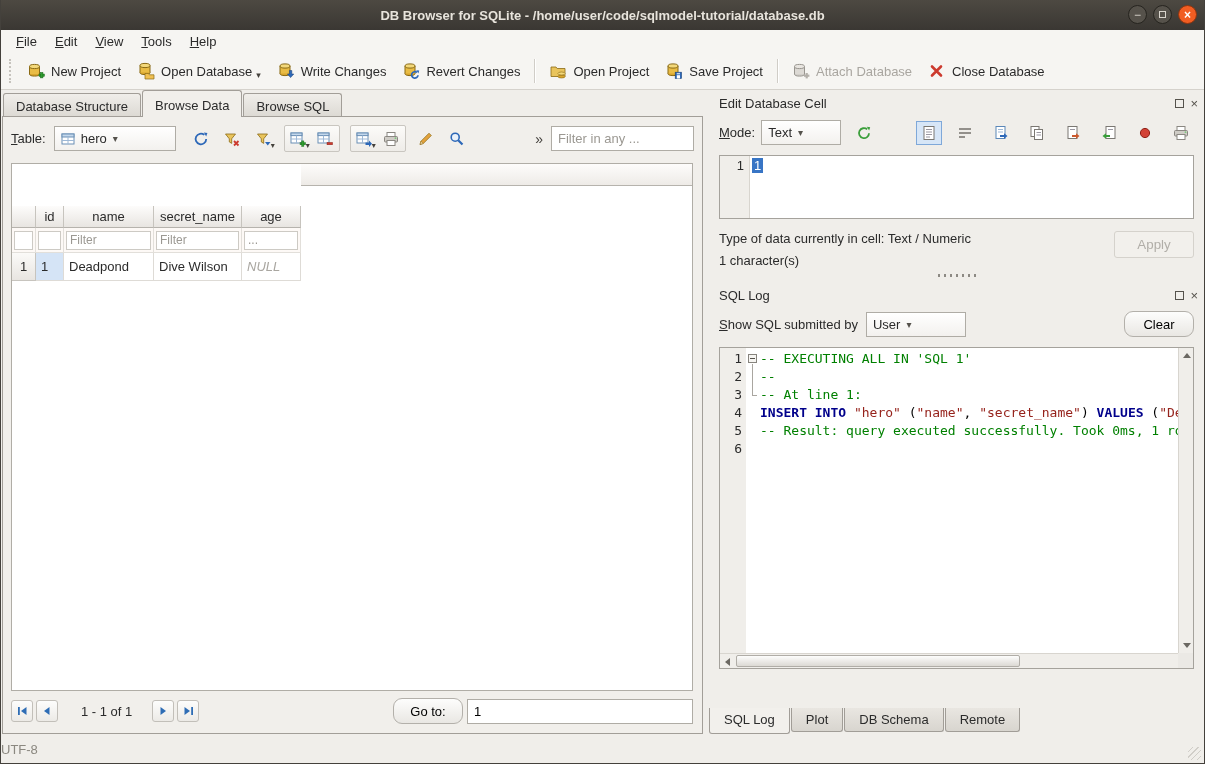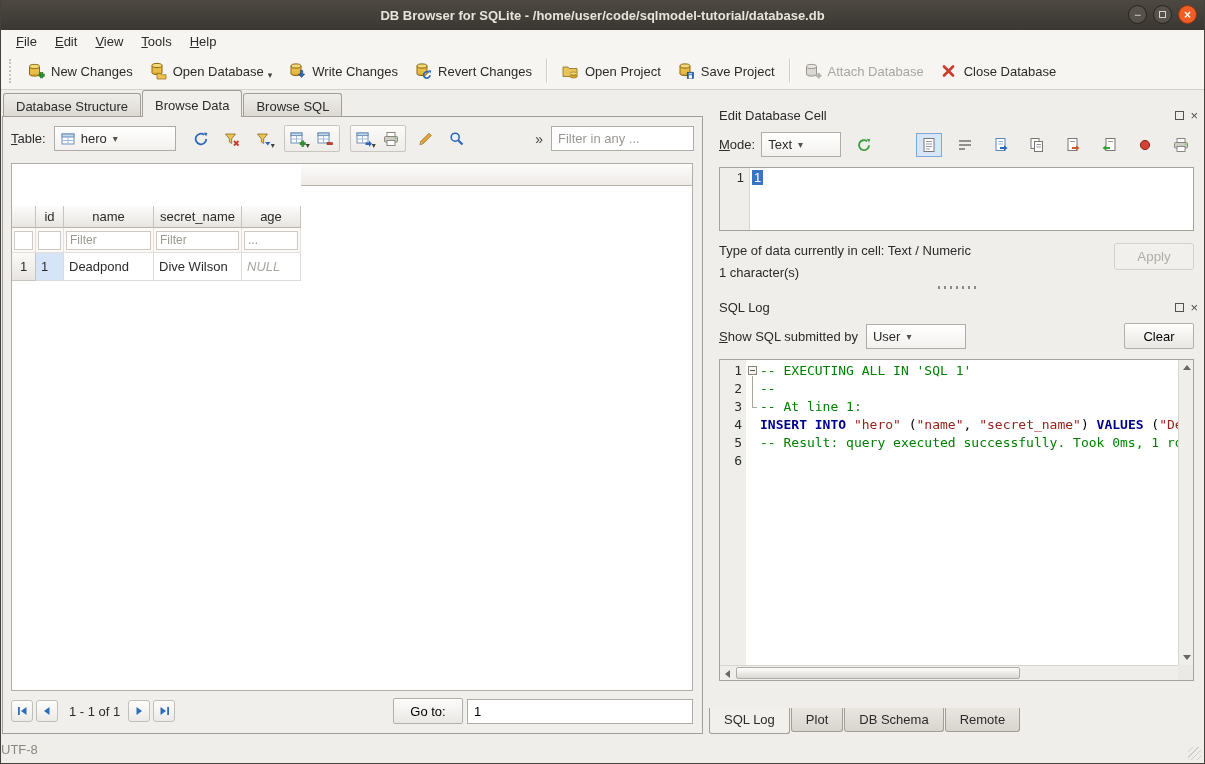--- a/index.html
+++ b/index.html
@@ -74,29 +74,29 @@
              border-bottom:1px solid #c7c4be; justify-content:center; }
   .gdata .dcell { height:28px; border-right:1px solid #dedbd6; border-bottom:1px solid #dedbd6; padding:0 5px; }
   .dcell.selected { background:#d5e4f6; }
   .dcell.null { color:#a9a6a0; font-style:italic; }
   .dfill { flex:1; }
 
   
   .nav-row { position:absolute; left:8px; right:9px; bottom:9px; height:26px; display:flex; align-items:center; }
   .navbtn { width:22px; height:22px; border:1px solid #c2bfb9; border-radius:3px;
             background:linear-gradient(#fdfdfc,#eceae6); display:flex; align-items:center; justify-content:center; margin-right:3px; }
-  .range-label { margin:0 8px; }
-  .push-btn { min-width:70px; height:26px; border:1px solid #b3b0aa; border-radius:2px;
+  .range-label { margin:0 20px; }
+  .push-btn { min-width:70px; height:26px; border:1px solid #b3b0aa; border-radius:9px;
               background:linear-gradient(#fdfdfc,#e9e7e3); display:flex; align-items:center; justify-content:center;
               font:13px "Liberation Sans",sans-serif; padding:0 12px; }
   .goto-input { width:226px; height:25px; border:1px solid #afaca5; background:#fff; padding:0 6px; margin-left:4px;
                 font:13px "Liberation Sans",sans-serif; }
 
   
-  .right { position:absolute; left:708px; top:102px; width:495px; height:618px; }
+  .right { position:absolute; left:708px; top:90px; width:495px; height:618px; }
   .dock-header { display:flex; align-items:center; height:24px; padding:2px 6px 0 10px; }
   .dock-btns { margin-left:auto; display:flex; gap:6px; align-items:center; }
   .float-ic { width:9px; height:9px; border:1.5px solid #55524c; display:inline-block; }
   .dock-x { font-size:13px; color:#55524c; line-height:1; }
 
   .mode-row { display:flex; align-items:center; padding:6px 10px 4px; gap:6px; }
   .mode-combo { width:80px; } .user-combo { width:100px; }
   .mbtn { width:26px; height:24px; display:flex; align-items:center; justify-content:center;
           border:1px solid transparent; background:transparent; margin-left:4px; }
   .mbtn.pressed { border:1px solid #7fa8d9; background:#d7e6f7; }
@@ -190,21 +190,21 @@
           <svg viewBox="0 0 18 18">
             <ellipse cx="7.5" cy="12" rx="5" ry="2.1" fill="#d9a62e" stroke="#8a6a14"></ellipse>
             <rect x="2.5" y="4.5" width="10" height="7.5" fill="#e9bc45"></rect>
             <line x1="2.5" y1="4.5" x2="2.5" y2="12" stroke="#8a6a14"></line>
             <line x1="12.5" y1="4.5" x2="12.5" y2="12" stroke="#8a6a14"></line>
             <ellipse cx="7.5" cy="4.5" rx="5" ry="2.1" fill="#f3d87a" stroke="#8a6a14"></ellipse>
             <rect x="12" y="12" w="5" height="2.4" y2="0" width="5.4" fill="#2f9e2f" stroke="#176617" stroke-width=".5"></rect>
             <rect x="13.5" y="10.5" width="2.4" height="5.4" fill="#2f9e2f" stroke="#176617" stroke-width=".5"></rect>
           </svg>
         </span>
-      <span>New Changes</span>
+      <span>New Project</span>
     </button>
     <button class="tbtn">
       <span class="icon18">
           <svg viewBox="0 0 18 18">
             <ellipse cx="8" cy="10.5" rx="5" ry="2.1" fill="#d9a62e" stroke="#8a6a14"></ellipse>
             <rect x="3" y="3.5" width="10" height="7" fill="#e9bc45"></rect>
             <line x1="3" y1="3.5" x2="3" y2="10.5" stroke="#8a6a14"></line>
             <line x1="13" y1="3.5" x2="13" y2="10.5" stroke="#8a6a14"></line>
             <ellipse cx="8" cy="3.5" rx="5" ry="2.1" fill="#f3d87a" stroke="#8a6a14"></ellipse>
             <path d="M8 11.5h3.4l1 1.3H17v4.2H8z" fill="#f0c052" stroke="#8a6a14" stroke-width=".7"></path>

